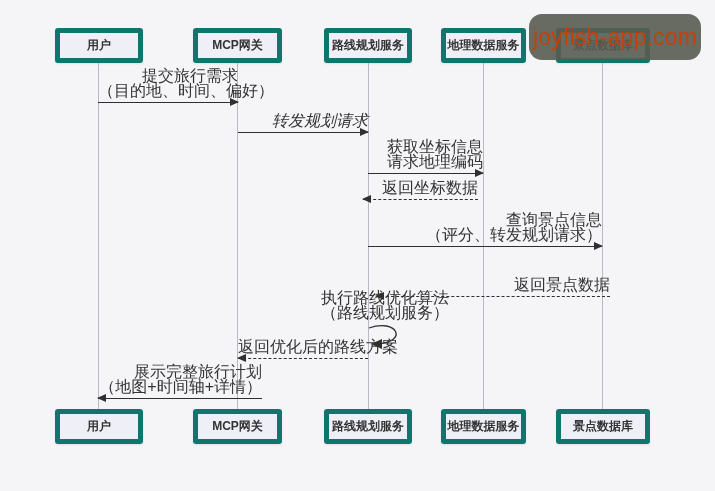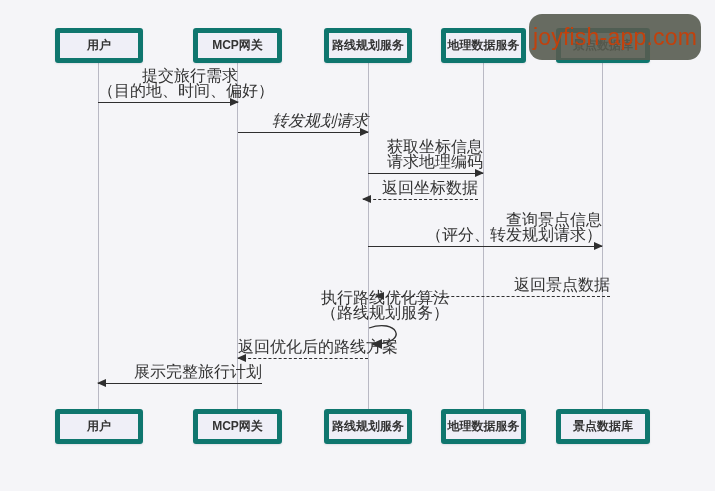--- a/index.html
+++ b/index.html
@@ -159,20 +159,21 @@
       <div>返回优化后的路线方案</div>
     </div>
     <div class="msg-line dashed">
         <span class="head left"></span>
       </div>
   </div>
 
   <div class="message" style="left:98px;top:364px;width:164px;">
     <div class="msg-label">
       <div>展示完整旅行计划</div>
+      <div>（地图+时间轴+详情）</div>
     </div>
     <div class="msg-line">
         <span class="head left"></span>
       </div>
   </div>
 
   <div class="watermark">
     <span>joyfish-app.com</span>
   </div>
 

